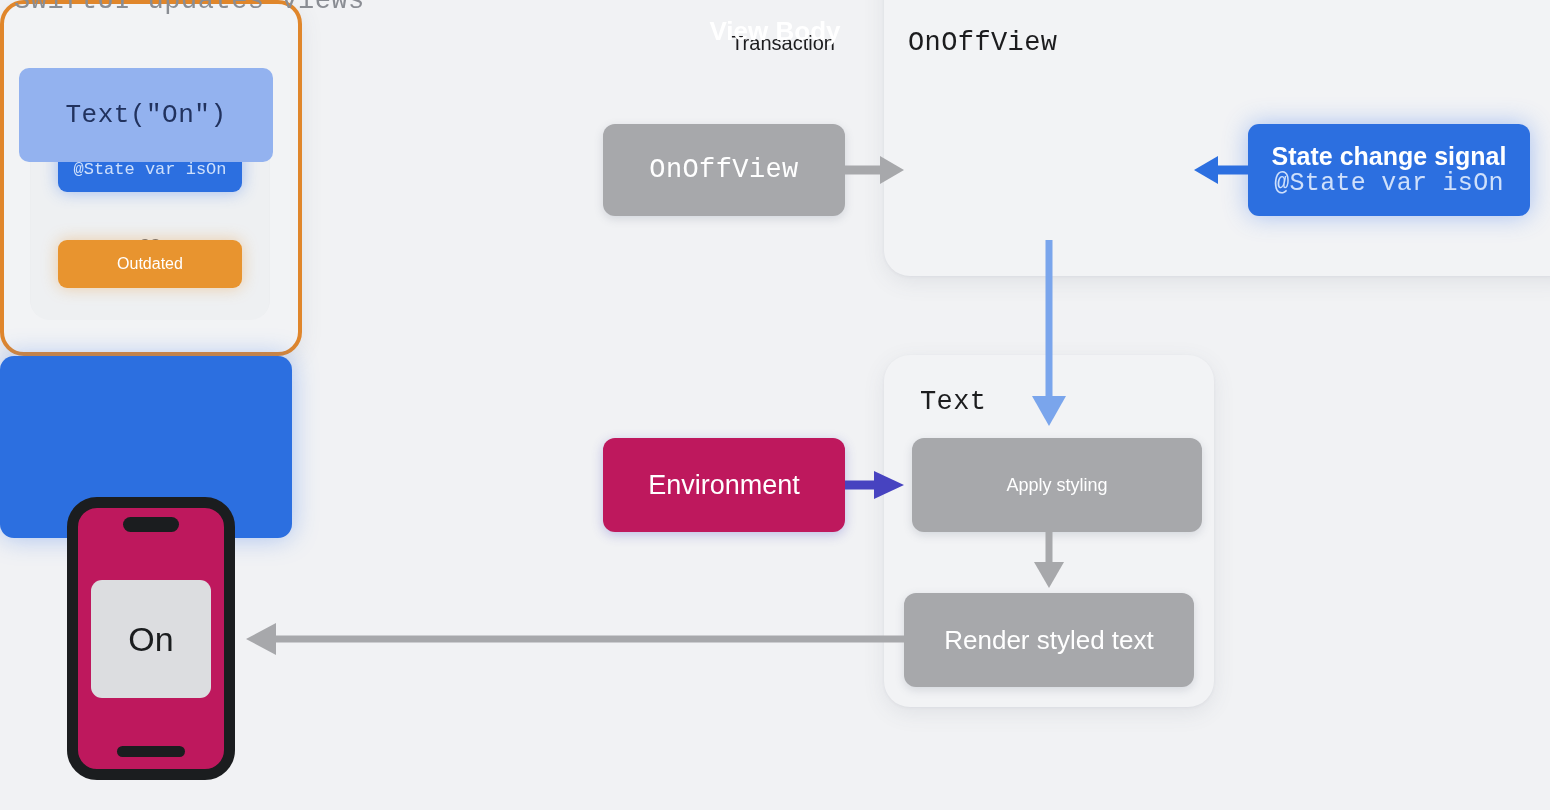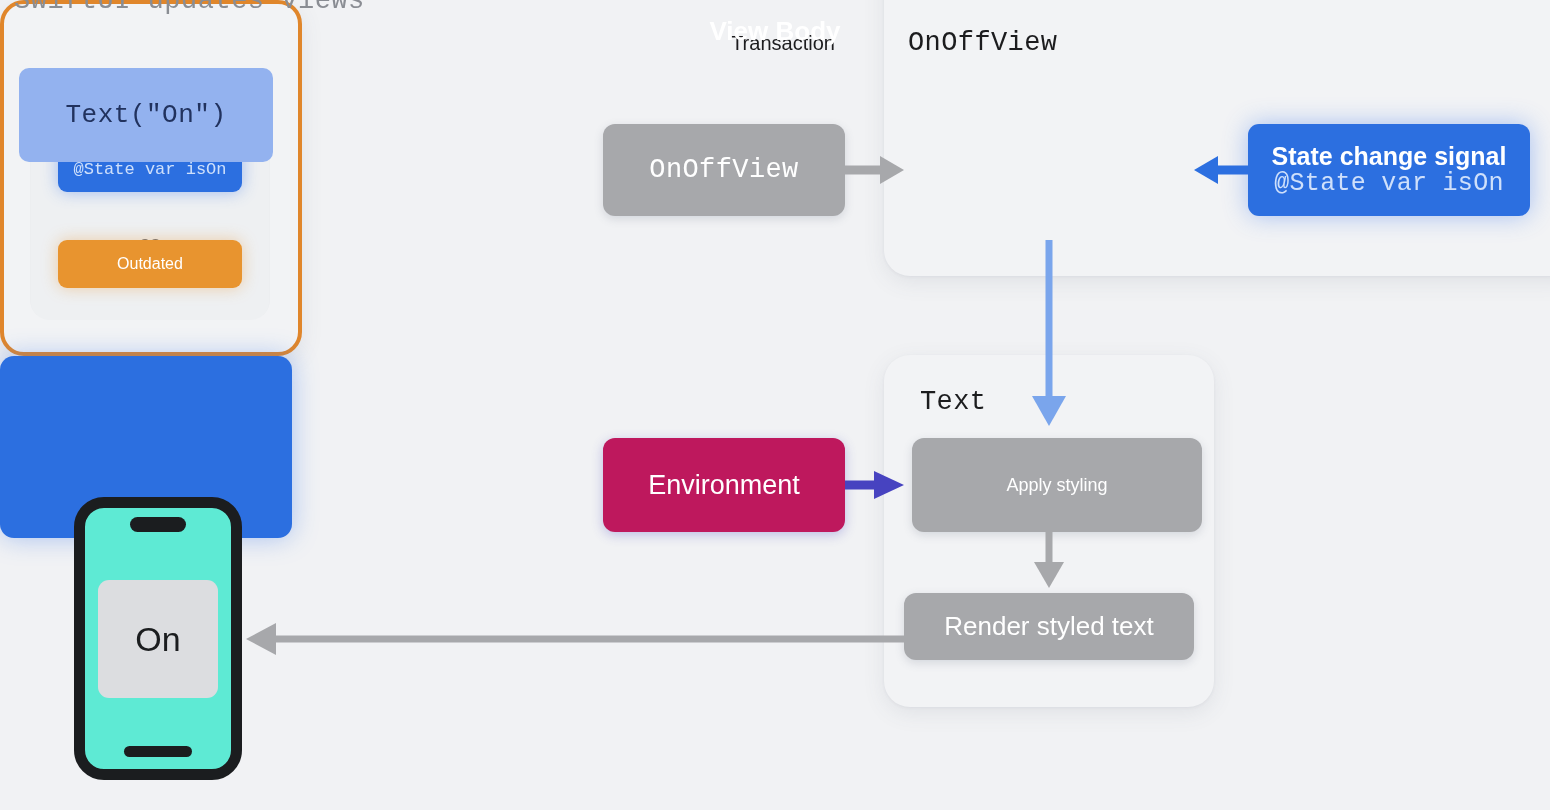--- a/index.html
+++ b/index.html
@@ -119,31 +119,31 @@
     background: #2c6fe0; border-radius: 11px;
     box-shadow: 0 0 24px rgba(60,120,235,0.42);
     display: flex; flex-direction: column;
     align-items: center; justify-content: center;
   }
   #box-state-signal .sig-main { font-size: 25px; font-weight: bold; color: #ffffff; line-height: 1.08; }
   #box-state-signal .sig-sub  { font-size: 25px; color: #cfe0fb; line-height: 1.1; letter-spacing: 0.3px; }
 
   #box-apply  { left: 904px; top: 438px; width: 290px; height: 94px;
                 font-size: 18px; margin-left: 8px; }
-  #box-render { left: 904px; top: 593px; width: 290px; height: 67px;
+  #box-render { left: 904px; top: 593px; width: 290px; height: 94px;
                 font-size: 26px; }
 
   
   #arrows { position: absolute; left: 0; top: 0; width: 1550px; height: 810px;
             pointer-events: none; }
 
   
   #phone {
-    position: absolute; left: 74px; top: 497px; width: 168px; height: 283px;
-    border: 11px solid #1b1d1f; border-radius: 30px; background: #5eead4; text-align: center;
+    position: absolute; left: 67px; top: 497px; width: 168px; height: 283px;
+    border: 11px solid #1b1d1f; border-radius: 30px; background: #be185d; text-align: center;
   }
   #phone-notch {
     position: absolute; left: 50%; transform: translateX(-50%); top: 9px;
     width: 56px; height: 15px; background: #1b1d1f; border-radius: 9px;
   }
   #phone-home {
     position: absolute; left: 50%; transform: translateX(-50%); bottom: 12px;
     width: 68px; height: 11px; background: #1b1d1f; border-radius: 6px;
   }
   #phone-screen-text {

